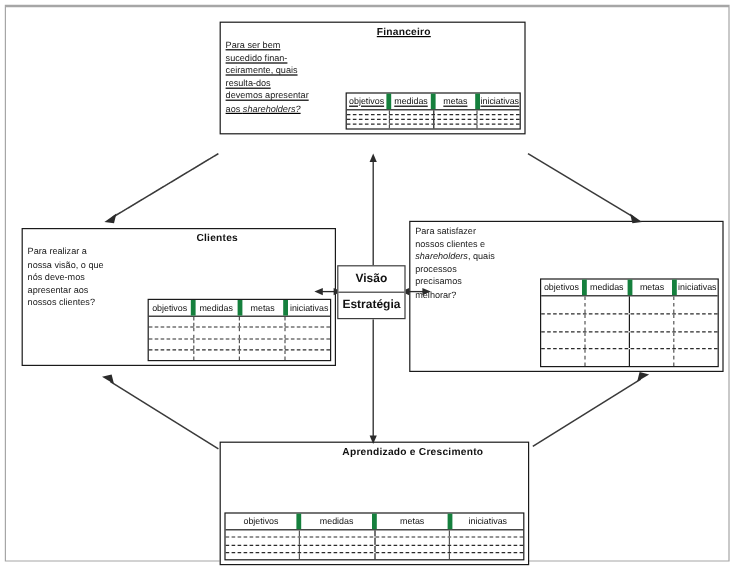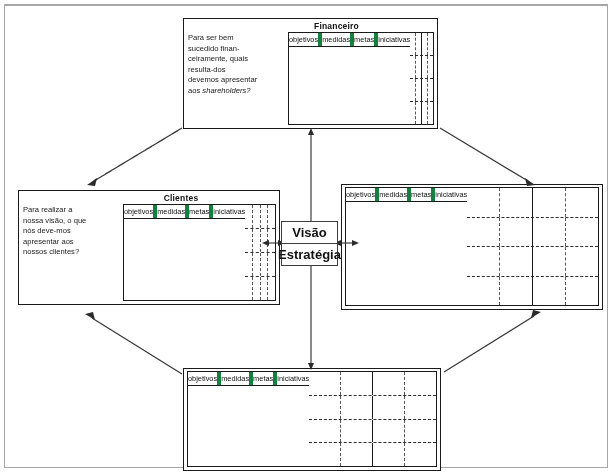--- a/index.html
+++ b/index.html
@@ -66,25 +66,26 @@
     padding: 1px 3px 0 1px;
     box-sizing: border-box;
     word-spacing: 0px;
   }
   .question em {
     font-style: italic;
   }
   .grid {
     flex: 1;
     display: flex;
-    flex-direction: row;
+    flex-direction: column;
     border: 1.2px solid #1a1a1a;
     border-bottom-width: 1.2px;
     box-sizing: border-box;
     min-width: 0;
+    margin-top: 45px;
   }
   .grid-head {
     display: flex;
     border-bottom: 1.2px solid #1a1a1a;
     height: 13px;
     flex: 0 0 13px;
   }
   .grid-head div {
     flex: 1;
     font-size: 7.4px;
@@ -118,21 +119,21 @@
     border-right: 1px dashed #555555;
   }
   .grid-row .cell.sep-strong {
     border-right: 1.4px solid #1a1a1a;
   }
   .grid-row .cell:last-child {
     border-right: none;
   }
 
   
-  #box-financeiro  { left: 183px; top: 18px;  width: 255px; height: 111px; }
+  #box-financeiro  { left: 183px; top: 18px;  width: 255px; height: 94px; text-decoration: underline; }
   #box-clientes    { left: 18px;  top: 190px; width: 262px; height: 115px; }
   #box-processos   { left: 341px; top: 184px; width: 262px; height: 126px; }
   #box-aprendizado { left: 183px; top: 368px; width: 258px; height: 103px; }
 
   #box-financeiro .persp-title  { padding-left: 52px; }
   #box-clientes .persp-title    { padding-left: 64px; }
   #box-processos .persp-title   { padding-left: 70px; }
   #box-aprendizado .persp-title { padding-left: 64px; }
 
   #box-processos .question { width: 78px; flex: 0 0 78px; }
@@ -150,21 +151,21 @@
     box-sizing: border-box;
     display: flex;
     flex-direction: column;
     z-index: 5;
   }
   #center .c-cell {
     flex: 1;
     display: flex;
     align-items: center;
     justify-content: center;
-    font-size: 13px;
+    font-size: 10px;
     font-weight: bold;
     color: #111111;
     white-space: nowrap;
   }
   #center .c-cell.top { border-bottom: 1px solid #3d3d3d; }
 
   
   .conn { position: absolute; z-index: 4; }
   .conn svg { display: block; overflow: visible; }
 
@@ -256,20 +257,21 @@
               <div class="cell"></div>
               <div class="cell"></div>
             </div>
         </div>
       </div>
     </div>
   </div>
 
   <div class="persp" id="box-processos">
     <div class="persp-body">
+      <div class="question"><span>Para satisfazer nossos clientes e </span><em>shareholders</em><span>, quais processos precisamos melhorar?</span></div>
       <div class="grid">
         <div class="grid-head">
           <div>objetivos</div>
           <div>medidas</div>
           <div>metas</div>
           <div>iniciativas</div>
         </div>
         <div class="grid-rows">
           <div class="grid-row">
               <div class="cell"></div>
@@ -294,20 +296,21 @@
               <div class="cell sep-strong"></div>
               <div class="cell"></div>
               <div class="cell"></div>
             </div>
         </div>
       </div>
     </div>
   </div>
 
   <div class="persp" id="box-aprendizado">
+    <div class="persp-title">Aprendizado e Crescimento</div>
     <div class="persp-body">
       <div class="grid">
         <div class="grid-head">
           <div>objetivos</div>
           <div>medidas</div>
           <div>metas</div>
           <div>iniciativas</div>
         </div>
         <div class="grid-rows">
           <div class="grid-row">

